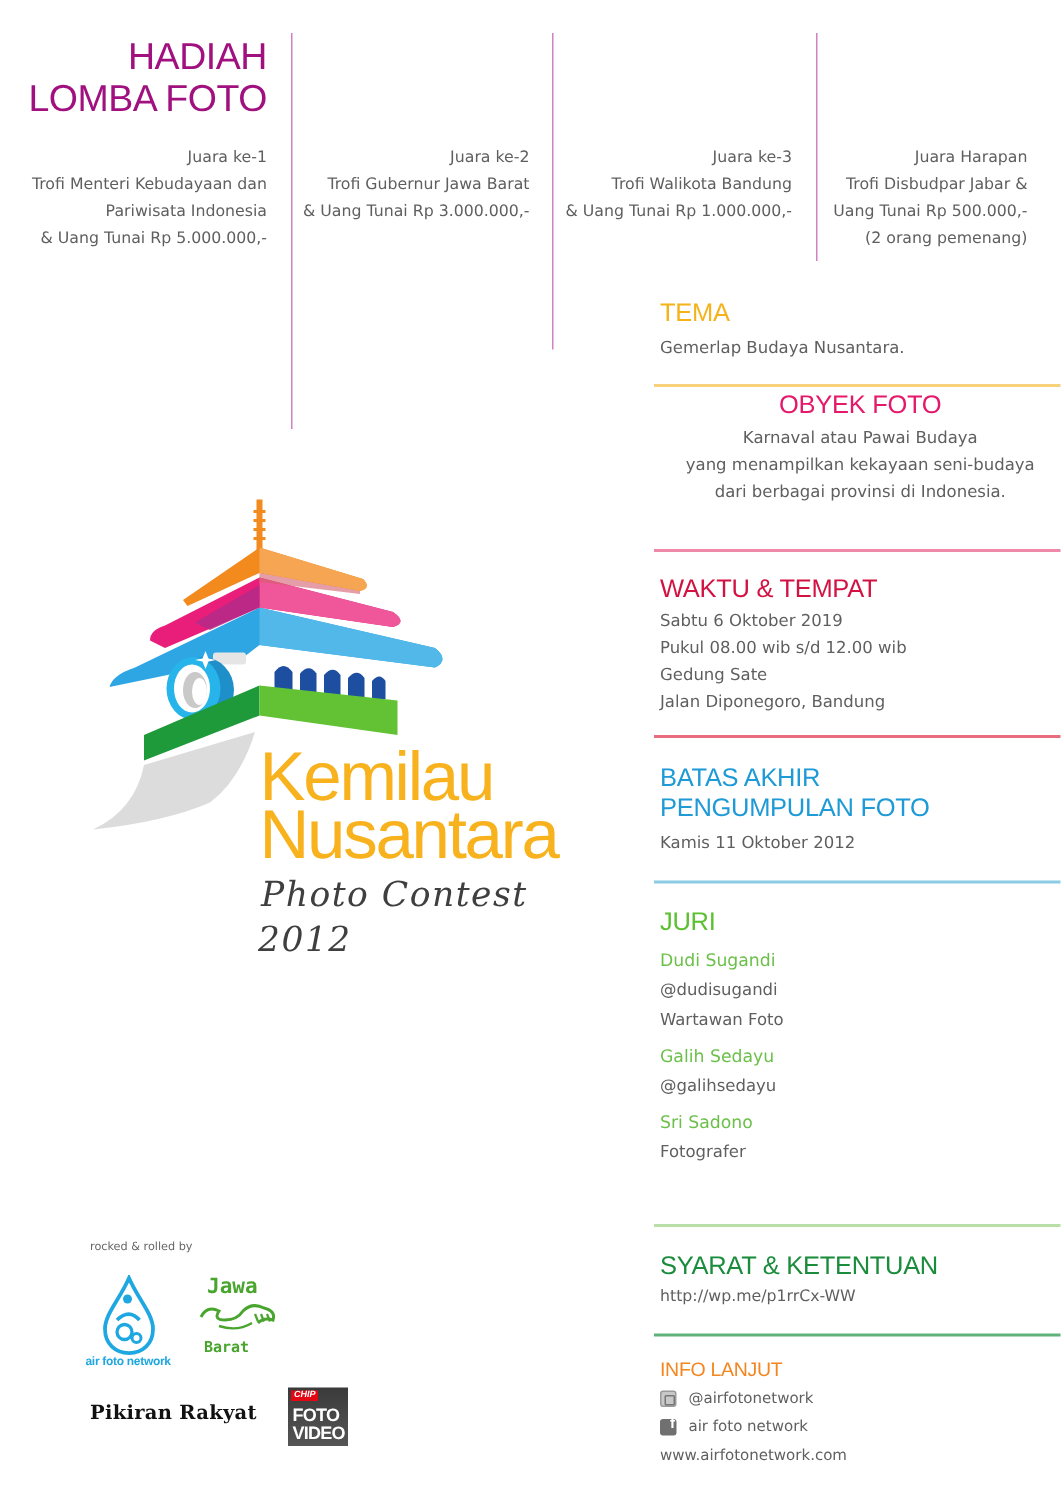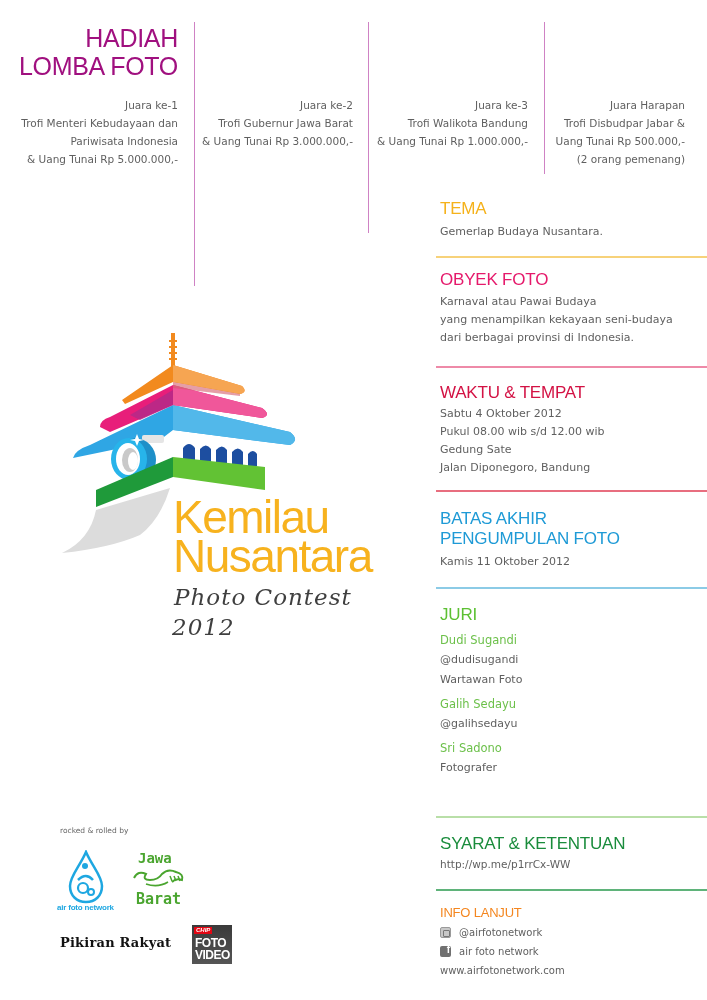--- a/index.html
+++ b/index.html
@@ -140,34 +140,34 @@
 <div class="logo-word" style="left:173px; top:533px;">Nusantara</div>
 <div class="logo-script" style="left:174px; top:584px;">Photo Contest</div>
 <div class="logo-script" style="left:172px; top:614px;">2012</div>
 
 <div class="sec" style="top:199px;">
   <div class="sec-title" style="color:#f5b21b;">TEMA</div>
   <div class="sec-body" style="margin-top:4px;">Gemerlap Budaya Nusantara.</div>
 </div>
 <div class="hr" style="top:256px; background:#f7d27a;"></div>
 
-<div class="sec" style="top:270px;">
+<div class="sec" style="top:260px;text-align:center;">
   <div class="sec-title" style="color:#e5196b;">OBYEK FOTO</div>
   <div class="sec-body" style="margin-top:3px;">
     <div>Karnaval atau Pawai Budaya</div>
     <div>yang menampilkan kekayaan seni-budaya</div>
     <div>dari berbagai provinsi di Indonesia.</div>
   </div>
 </div>
 <div class="hr" style="top:366px; background:#ee8aa8;"></div>
 
 <div class="sec" style="top:383px;">
   <div class="sec-title" style="color:#d31244;">WAKTU &amp; TEMPAT</div>
   <div class="sec-body" style="margin-top:2px;">
-    <div>Sabtu 4 Oktober 2012</div>
+    <div>Sabtu 6 Oktober 2019</div>
     <div>Pukul 08.00 wib s/d 12.00 wib</div>
     <div>Gedung Sate</div>
     <div>Jalan Diponegoro, Bandung</div>
   </div>
 </div>
 <div class="hr" style="top:490px; background:#e86e7f;"></div>
 
 <div class="sec" style="top:509px;">
   <div class="sec-title" style="color:#1e9ad6;">BATAS AKHIR</div>
   <div class="sec-title" style="color:#1e9ad6;">PENGUMPULAN FOTO</div>
@@ -222,21 +222,21 @@
   <circle cx="19" cy="16" r="3" fill="#1ea7e1"></circle>
 </svg>
 <div class="afn-text">air foto network</div>
 
 <div class="jb-text" style="left:138px; top:851px;">Jawa</div>
 <svg class="abs" style="left:132px; top:866px;" width="56" height="24" viewBox="0 0 56 24">
   <path d="M2,12 Q6,4 14,8 Q10,14 18,14 Q26,14 30,8 Q36,2 44,6 Q52,8 50,14 Q44,12 40,16" fill="none" stroke="#4aa52f" stroke-width="2"></path>
   <path d="M14,18 Q26,22 36,16" fill="none" stroke="#4aa52f" stroke-width="1.6"></path>
   <path d="M38,10 l2,5 M42,10 l2,5 M46,10 l2,5" stroke="#4aa52f" stroke-width="1.5"></path>
 </svg>
-<div class="jb-text" style="left:136px; top:892px; font-size:15px;">Barat</div>
+<div class="jb-text" style="left:136px; top:892px; font-size:10px;">Barat</div>
 
 <div class="pr-text">Pikiran Rakyat</div>
 
 <div class="chip-box">
   <div class="chip-tag">CHIP</div>
   <div class="chip-line" style="top:12px;">FOTO</div>
   <div class="chip-line" style="top:24px;">VIDEO</div>
 </div>
 
 </body></html>

